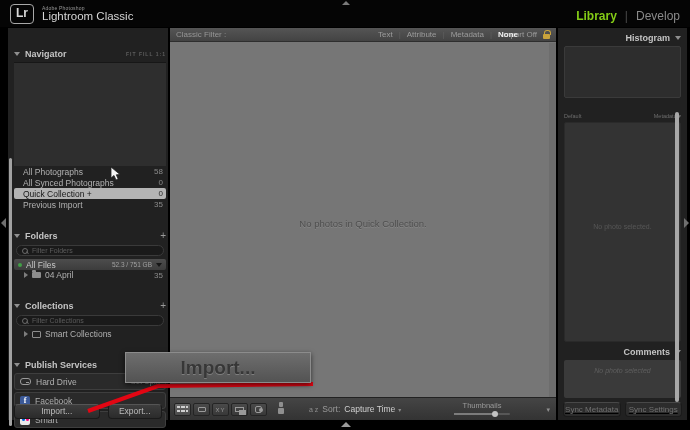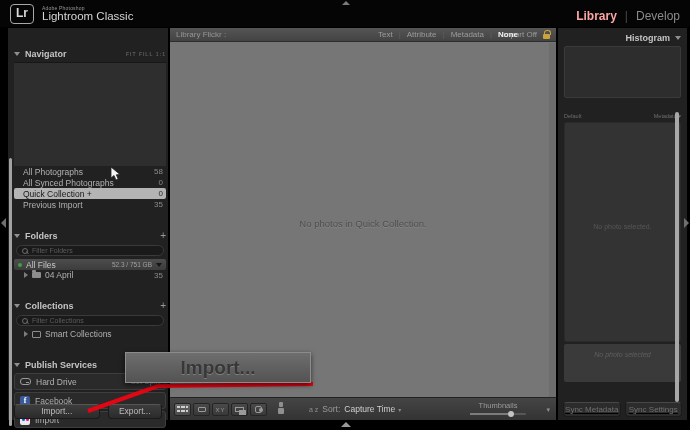--- a/index.html
+++ b/index.html
@@ -6,21 +6,21 @@
   html,body { background:#000; }
   body { font-family:"Liberation Sans", sans-serif; }
   .stage { position:relative; width:690px; height:430px; background:#000; overflow:hidden; }
 
   
   .topbar { position:absolute; left:0; top:0; width:690px; height:27px; background:#050505; }
   .lr-logo { position:absolute; left:10px; top:4px; width:24px; height:20px; border:1.5px solid #a8a8a8; border-radius:4px; color:#d8d8d8; font-size:12px; font-weight:bold; text-align:center; line-height:17px; }
   .brand-small { position:absolute; left:42px; top:5px; font-size:5px; color:#989898; letter-spacing:.2px; }
   .brand-large { position:absolute; left:42px; top:10px; font-size:11.5px; color:#d6d6d6; }
   .modules { position:absolute; right:10px; top:9px; font-size:12px; color:#8a8a8a; display:flex; gap:8px; align-items:center; }
-  .mod-active { color:#fca5a5; font-weight:bold; }
+  .mod-active { color:#84cc16; font-weight:bold; }
   .mod-div { color:#4a4a4a; }
   .tri-top-center { position:absolute; left:342px; top:1px; width:0; height:0; border-left:4px solid transparent; border-right:4px solid transparent; border-bottom:4px solid #7a7a7a; }
   .tri-bottom-center { position:absolute; left:341px; top:422px; width:0; height:0; border-left:5px solid transparent; border-right:5px solid transparent; border-bottom:5px solid #9a9a9a; }
   .tri-left-edge { position:absolute; left:1px; top:218px; width:0; height:0; border-top:5px solid transparent; border-bottom:5px solid transparent; border-right:5px solid #6f6f6f; }
   .tri-right-edge { position:absolute; left:684px; top:218px; width:0; height:0; border-top:5px solid transparent; border-bottom:5px solid transparent; border-left:5px solid #6f6f6f; }
 
   
   .left-panel { position:absolute; left:8px; top:28px; width:160px; height:392px; background:#212121; }
   .left-scrollbar { position:absolute; left:1px; top:130px; width:3px; height:268px; background:#a2a2a2; border-radius:2px; }
   .lp-inner { position:absolute; left:6px; top:0; width:152px; }
@@ -87,21 +87,21 @@
   .survey-glyph::after { content:""; position:absolute; left:3px; top:2px; width:7px; height:5px; background:#9a9a9a; }
   .people-glyph { position:absolute; inset:2px 4px; border:1px solid #9a9a9a; border-radius:2px; }
   .people-glyph::after { content:""; position:absolute; left:2.5px; top:1.5px; width:4px; height:4px; border-radius:50%; background:#9a9a9a; }
   .painter { width:8px; height:15px; margin:0 10px 0 8px; display:flex; flex-direction:column; align-items:center; gap:1px; }
   .painter i { display:block; width:6px; height:6px; background:#8f8f8f; border-radius:1px; }
   .painter i:first-child { width:4px; height:5px; }
   .sort-az { color:#8f8f8f; font-size:7px; margin:0 4px 0 14px; letter-spacing:0; }
   .sort-label { font-size:8.5px; color:#9a9a9a; margin-right:4px; }
   .sort-value { font-size:8.5px; color:#cfcfcf; }
   .sort-caret { color:#8a8a8a; font-size:6px; margin-left:3px; }
-  .thumb-group { position:absolute; left:300px; top:3px; width:56px; }
+  .thumb-group { position:absolute; left:284px; top:3px; width:56px; }
   .thumb-label { font-size:7.5px; color:#9a9a9a; text-align:center; }
   .thumb-track { position:relative; margin-top:3px; height:2px; background:#575757; border-radius:1px; }
   .thumb-fill { position:absolute; left:0; top:0; height:2px; width:70%; background:#7c7c7c; }
   .thumb-knob { position:absolute; left:68%; top:-2.5px; width:6px; height:6px; background:#c3c3c3; border-radius:50%; }
   .ct-chevron { position:absolute; right:6px; top:8px; color:#8f8f8f; font-size:7px; }
 
   
   .right-panel { position:absolute; left:558px; top:28px; width:129px; height:392px; background:#212121; }
   .rp-header { display:flex; align-items:center; justify-content:flex-end; gap:5px; height:13px; margin-top:3px; padding:0 6px; font-size:9px; font-weight:bold; color:#c4c4c4; }
   .hist-box { margin:2px 6px 0 6px; height:52px; background:#2d2d2d; border:1px solid #3a3a3a; border-radius:2px; }
@@ -213,34 +213,34 @@
       </div>
       <div class="pub-row">
         <span class="fb-ic">f</span>
         <span>Facebook</span>
       </div>
       <div class="pub-row">
         <span class="fl-ic">
             <i class="fl-blue"></i>
             <i class="fl-pink"></i>
           </span>
-        <span>Import</span>
+        <span>Smart</span>
       </div>
       <div class="findmore-btn">Find More Services Online...</div>
     </div>
   </div>
 
   <div class="lp-bottom">
     <div class="lp-btn btn-import">Import...</div>
     <div class="lp-btn btn-export">Export...</div>
   </div>
 
   <div class="center-panel">
     <div class="filter-bar">
-      <span class="fb-title">Library Flickr :</span>
+      <span class="fb-title">Classic Filter :</span>
       <span class="fb-opts">
         <span>Text</span>
         <span class="fb-sep">|</span>
         <span>Attribute</span>
         <span class="fb-sep">|</span>
         <span>Metadata</span>
         <span class="fb-sep">|</span>
         <span class="fb-opt-active">None</span>
       </span>
       <span class="fb-right">
@@ -295,20 +295,24 @@
     <div class="hist-box"></div>
 
     <div class="meta-bar">
       <span>Default</span>
       <span>Metadata  ▾</span>
     </div>
     <div class="meta-box">
       <div class="meta-empty">No photo selected.</div>
     </div>
 
+    <div class="rp-header">
+      <span>Comments</span>
+      <span class="tri-down"></span>
+    </div>
     <div class="comments-box">
       <div class="comments-empty">No photo selected</div>
     </div>
 
     <div class="rp-bottom">
       <div class="rp-btn">Sync Metadata</div>
       <div class="rp-btn">Sync Settings</div>
     </div>
   </div>
 

